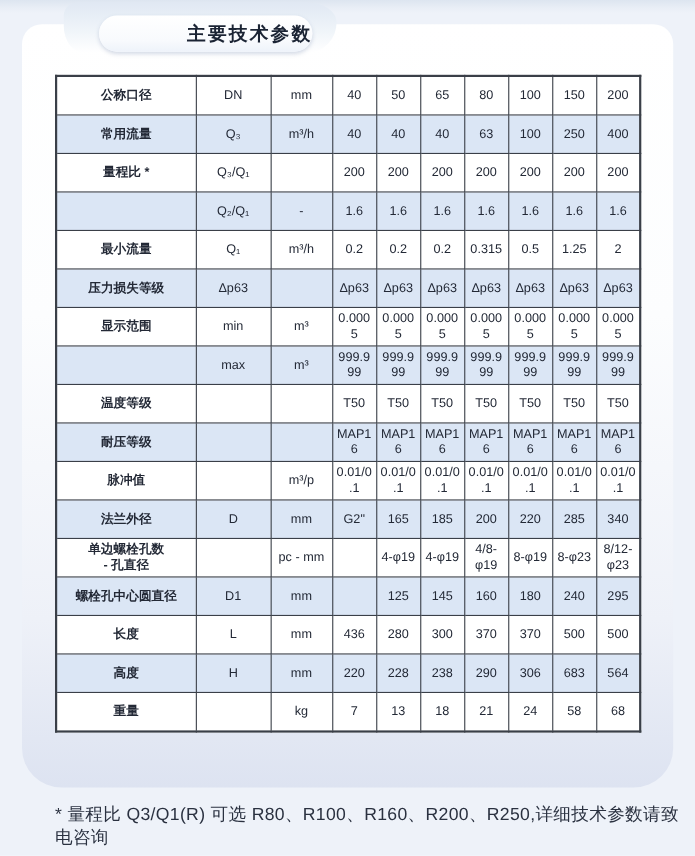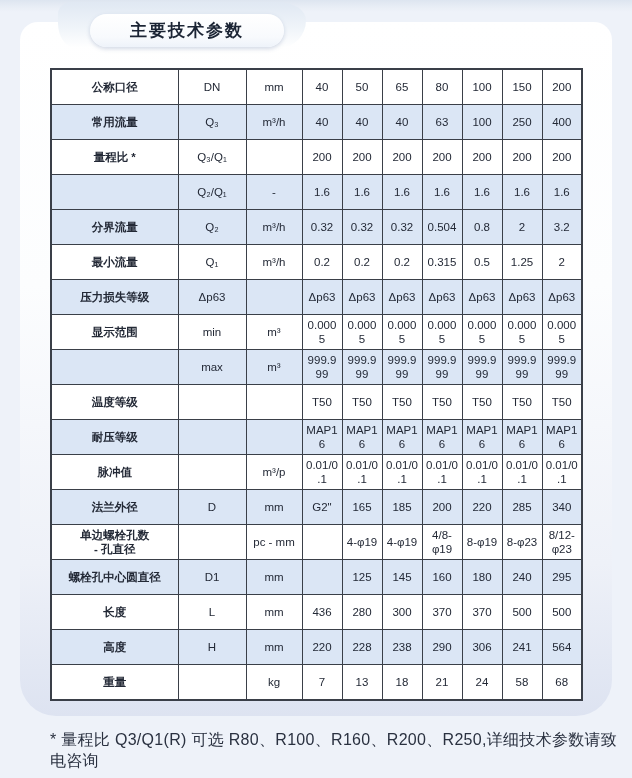--- a/index.html
+++ b/index.html
@@ -20,21 +20,21 @@
   .title-tab{
     position:absolute;left:58px;top:2px;width:248px;height:46px;
     background:linear-gradient(180deg,#e0e8f3 0%,#eff4f9 55%,#ffffff 100%);
     border-radius:22px 46px 44px 30px / 20px 30px 46px 40px;
   }
   .title-pill{
     position:absolute;left:90px;top:14px;width:194px;height:33px;
     background:linear-gradient(180deg,#ffffff 0%,#f8fafd 70%,#eef3fa 100%);
     border-radius:17px;
     box-shadow:0 2px 4px rgba(110,130,170,0.30);
-    display:flex;align-items:center;justify-content:center;
+    display:flex;align-items:center;justify-content:flex-end;
   }
   .title-pill span{
     font-size:17px;font-weight:bold;color:#1b2434;letter-spacing:2px;
   }
   table.spec{
     position:absolute;left:50px;top:68px;width:531px;
     border-collapse:collapse;table-layout:fixed;
     border:2px solid #3a3f48;
     background:#ffffff;
     padding-left:16px;
@@ -121,32 +121,20 @@
         <td class="label"></td>
         <td>Q₂/Q₁</td>
         <td>-</td>
         <td>1.6</td>
         <td>1.6</td>
         <td>1.6</td>
         <td>1.6</td>
         <td>1.6</td>
         <td>1.6</td>
         <td>1.6</td>
-      </tr>
-      <tr class="alt">
-        <td class="label">分界流量</td>
-        <td>Q₂</td>
-        <td>m³/h</td>
-        <td>0.32</td>
-        <td>0.32</td>
-        <td>0.32</td>
-        <td>0.504</td>
-        <td>0.8</td>
-        <td>2</td>
-        <td>3.2</td>
       </tr>
       <tr>
         <td class="label">最小流量</td>
         <td>Q₁</td>
         <td>m³/h</td>
         <td>0.2</td>
         <td>0.2</td>
         <td>0.2</td>
         <td>0.315</td>
         <td>0.5</td>
@@ -276,21 +264,21 @@
       </tr>
       <tr class="alt">
         <td class="label">高度</td>
         <td>H</td>
         <td>mm</td>
         <td>220</td>
         <td>228</td>
         <td>238</td>
         <td>290</td>
         <td>306</td>
-        <td>241</td>
+        <td>683</td>
         <td>564</td>
       </tr>
       <tr>
         <td class="label">重量</td>
         <td></td>
         <td>kg</td>
         <td>7</td>
         <td>13</td>
         <td>18</td>
         <td>21</td>

